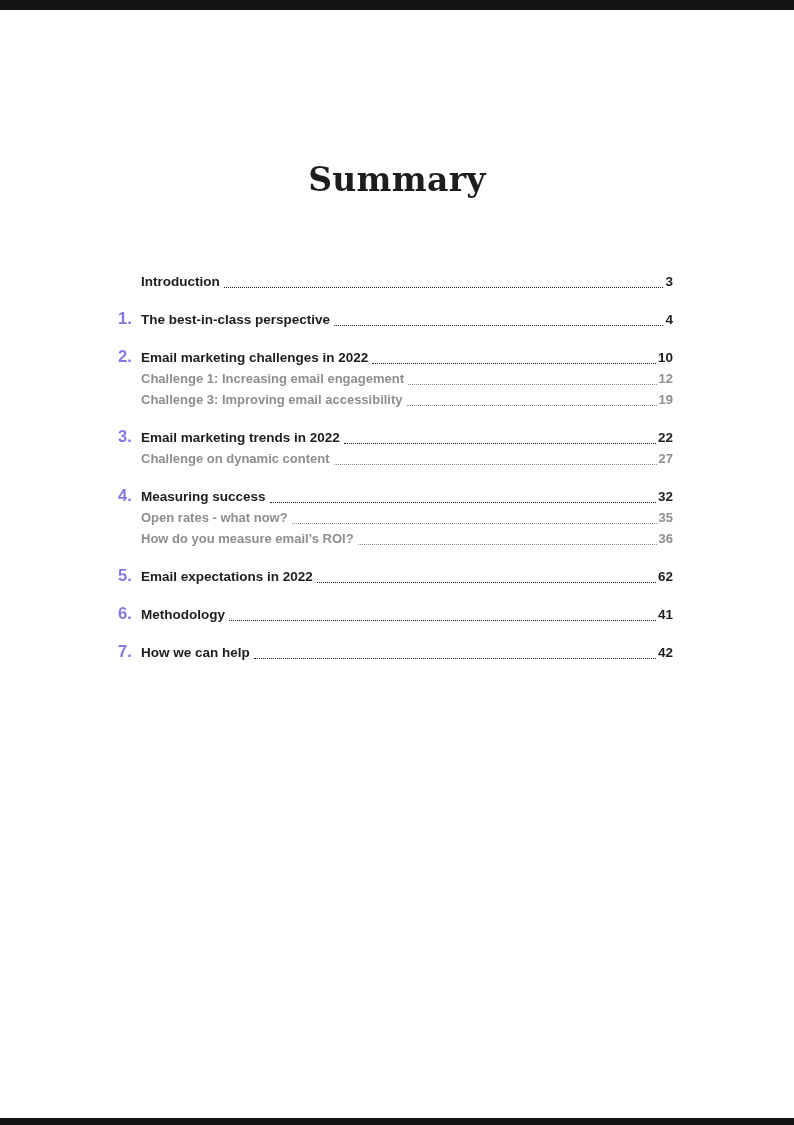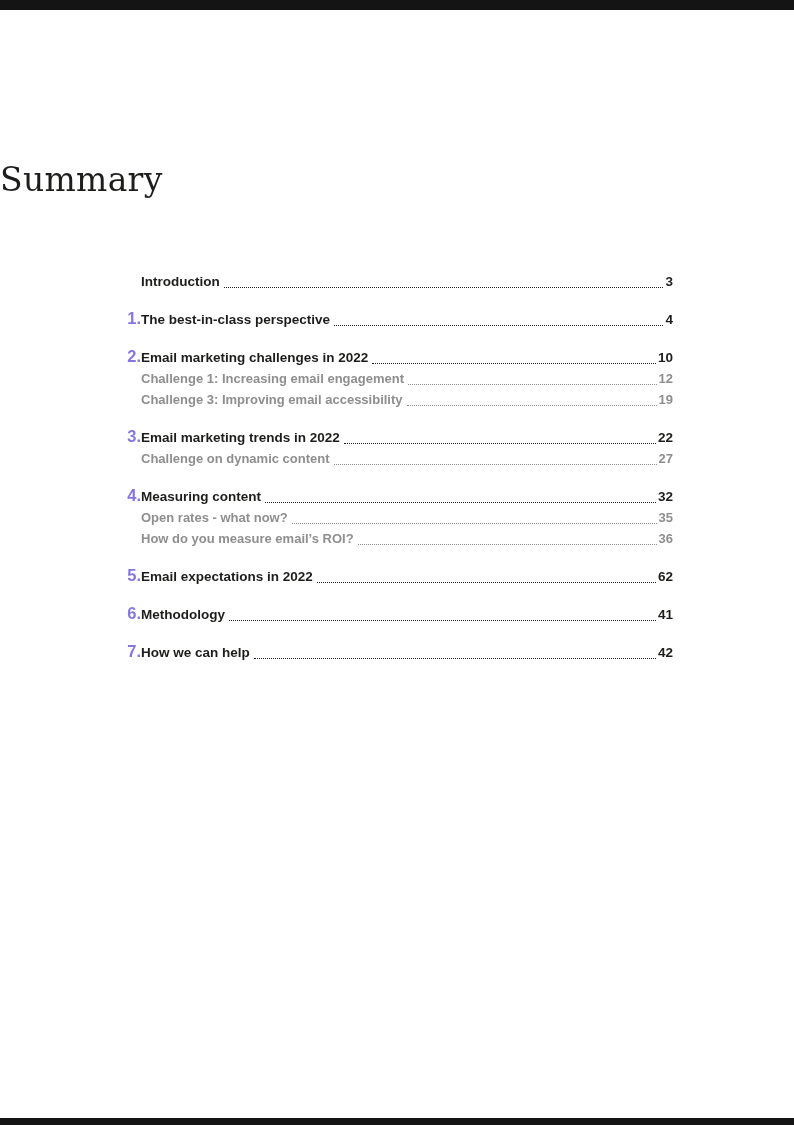--- a/index.html
+++ b/index.html
@@ -10,29 +10,29 @@
     position: relative;
     overflow: hidden;
   }
   .page {
     position: absolute;
     top: 10px; left: 0; right: 0; bottom: 7px;
     background: var(--page-bg, #ffffff);
   }
   .doc-title {
     margin-top: 150px;
+    text-align: center;
     font-family: "DejaVu Serif", serif;
-    font-weight: 400;
+    font-weight: 700;
     font-size: 33px;
     color: var(--text-dark, #232323);
     letter-spacing: 0.3px;
   }
   .toc {
     margin: 72px 121px 8px 118px;
-    text-align: right;
   }
   .toc-row {
     display: flex;
     align-items: baseline;
     line-height: 21px;
   }
   .toc-row.main {
     color: var(--text-dark, #1d1d1b);
     font-weight: 700;
     font-size: 13.5px;
@@ -115,21 +115,21 @@
 
     <div class="toc-row sub">
       <span class="toc-num"></span>
       <span class="toc-label">Challenge on dynamic content</span>
       <span class="toc-leader"></span>
       <span class="toc-page">27</span>
     </div>
 
     <div class="toc-row main">
       <span class="toc-num">4.</span>
-      <span class="toc-label">Measuring content</span>
+      <span class="toc-label">Measuring success</span>
       <span class="toc-leader"></span>
       <span class="toc-page">32</span>
     </div>
 
 
     <div class="toc-row sub">
       <span class="toc-num"></span>
       <span class="toc-label">Open rates - what now?</span>
       <span class="toc-leader"></span>
       <span class="toc-page">35</span>

